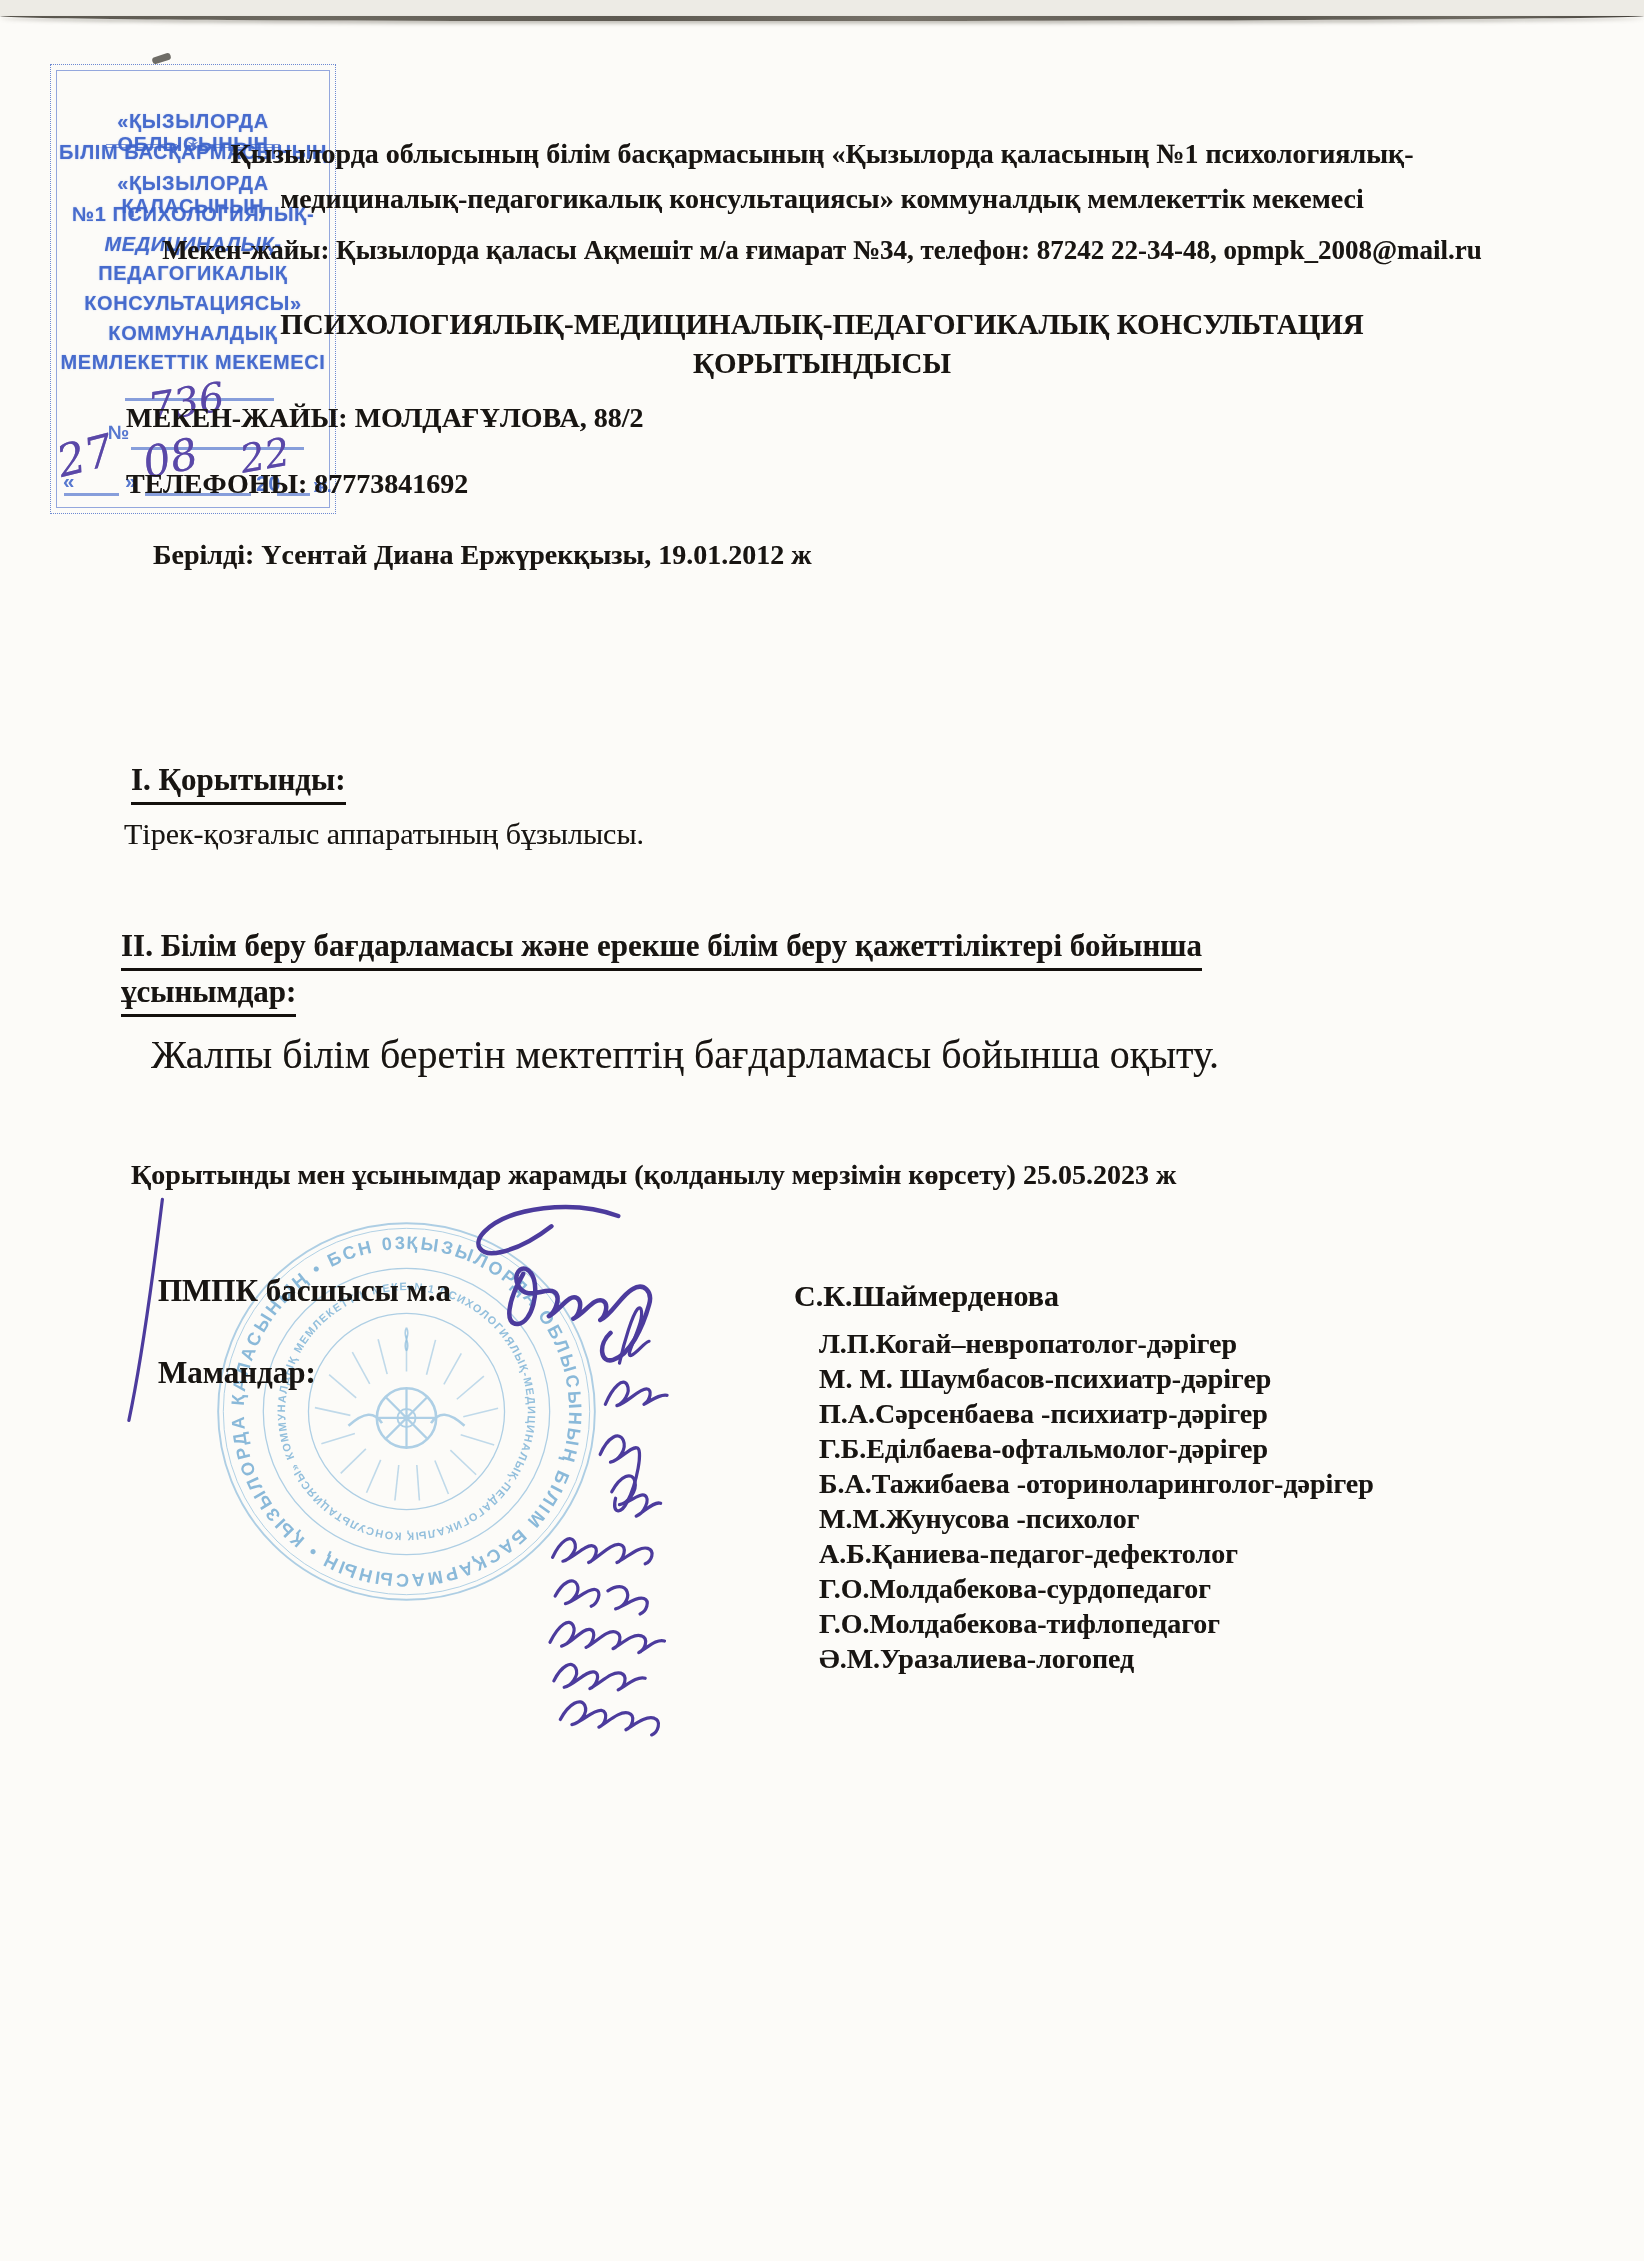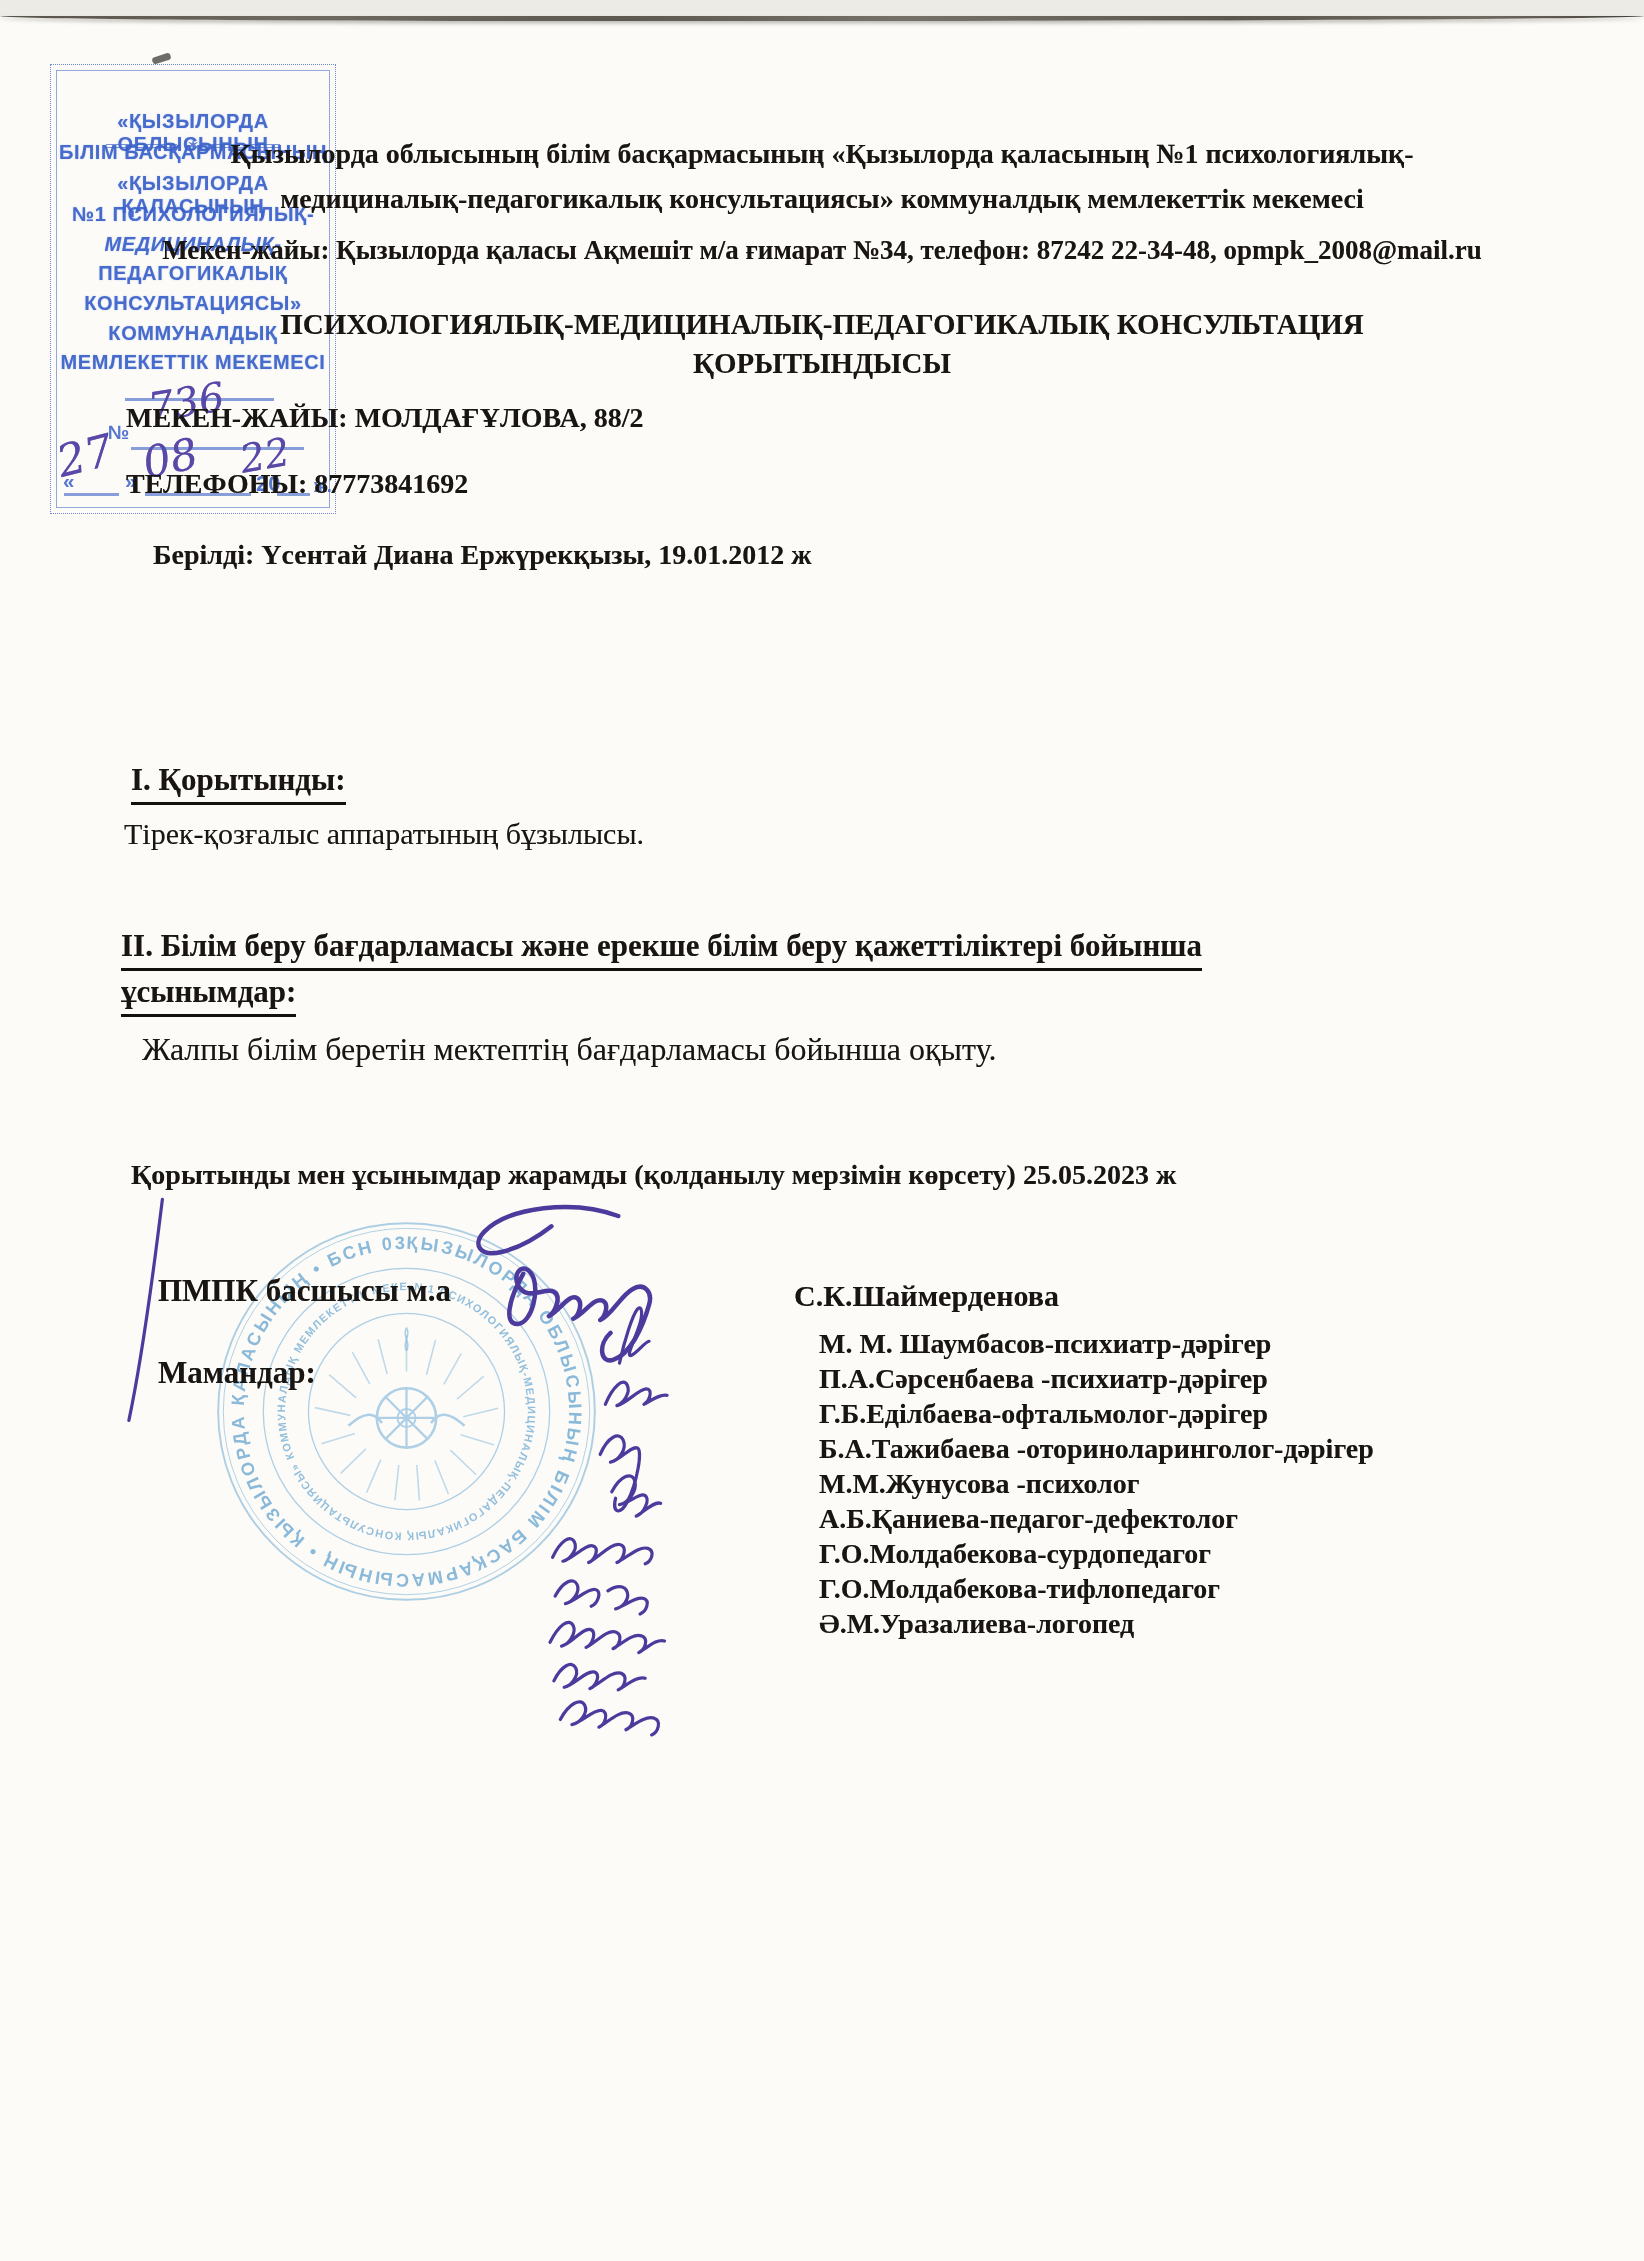--- a/index.html
+++ b/index.html
@@ -94,21 +94,21 @@
 
   <div class="txt b" style="left:126px;top:372px;font-size:28px;">МЕКЕН-ЖАЙЫ:  МОЛДАҒҰЛОВА, 88/2</div>
   <div class="txt b" style="left:126px;top:438px;font-size:28px;">ТЕЛЕФОНЫ: 87773841692</div>
   <div class="txt b" style="left:153px;top:509px;font-size:28px;">Берілді:  Үсентай Диана Ержүрекқызы, 19.01.2012 ж</div>
 
   <div class="txt b" style="left:131px;top:732px;font-size:31px;"><span class="u">I. Қорытынды:</span></div>
   <div class="txt" style="left:124px;top:817px;font-size:30px;">Тірек-қозғалыс аппаратының бұзылысы.</div>
 
   <div class="txt b" style="left:121px;top:898px;font-size:31px;"><span class="u">II. Білім беру бағдарламасы және ерекше білім беру қажеттіліктері бойынша</span></div>
   <div class="txt b" style="left:121px;top:944px;font-size:31px;"><span class="u">ұсынымдар:</span></div>
-  <div class="txt" style="left:142px;top:1031px;font-size:32px;">Жалпы білім беретін мектептің бағдарламасы бойынша оқыту.</div>
+  <div class="txt" style="left:151px;top:1031px;font-size:40px;">Жалпы білім беретін мектептің бағдарламасы бойынша оқыту.</div>
 
   <div class="txt b" style="left:131px;top:1129px;font-size:28px;">Қорытынды мен ұсынымдар жарамды (қолданылу мерзімін көрсету) 25.05.2023 ж</div>
 
   <svg style="left:213px;top:1218px;" width="387" height="387" viewBox="0 0 600 600">
     <g stroke="#7fb4d8" fill="none" opacity="0.62">
       <circle cx="300" cy="300" r="292" stroke-width="3"></circle>
       <circle cx="300" cy="300" r="284" stroke-width="1.5"></circle>
       <circle cx="300" cy="300" r="222" stroke-width="2"></circle>
       <circle cx="300" cy="300" r="152" stroke-width="2"></circle>
     </g>
@@ -164,20 +164,21 @@
       <path d="M 300,28 C 230,2 130,14 92,52 C 72,72 84,92 118,84 C 150,77 178,58 196,44"></path>
       <path d="M 152,118 C 128,160 122,198 144,196 C 166,194 178,142 166,120 C 154,98 134,116 144,136 C 158,162 186,138 200,146 C 212,153 202,178 192,184 C 210,174 224,148 236,156 C 246,163 238,184 230,188 C 248,180 262,154 276,160 C 286,165 280,184 272,190 C 290,182 304,152 322,142 C 340,131 354,146 348,166 C 338,202 318,244 292,252 C 272,258 268,228 288,210"></path>
     </g>
   </svg>
 
   <div class="txt b" style="left:794px;top:1249px;font-size:30px;">С.К.Шаймерденова</div>
 
   <div class="txt b" style="left:158px;top:1325px;font-size:31px;">Мамандар:</div>
 
   <div class="spec-list">
+    <div class="spec-row">Л.П.Когай–невропатолог-дәрігер</div>
     <div class="spec-row">М. М. Шаумбасов-психиатр-дәрігер</div>
     <div class="spec-row">П.А.Сәрсенбаева -психиатр-дәрігер</div>
     <div class="spec-row">Г.Б.Еділбаева-офтальмолог-дәрігер</div>
     <div class="spec-row">Б.А.Тажибаева -оториноларинголог-дәрігер</div>
     <div class="spec-row">М.М.Жунусова -психолог</div>
     <div class="spec-row">А.Б.Қаниева-педагог-дефектолог</div>
     <div class="spec-row">Г.О.Молдабекова-сурдопедагог</div>
     <div class="spec-row">Г.О.Молдабекова-тифлопедагог</div>
     <div class="spec-row">Ә.М.Уразалиева-логопед</div>
   </div>

